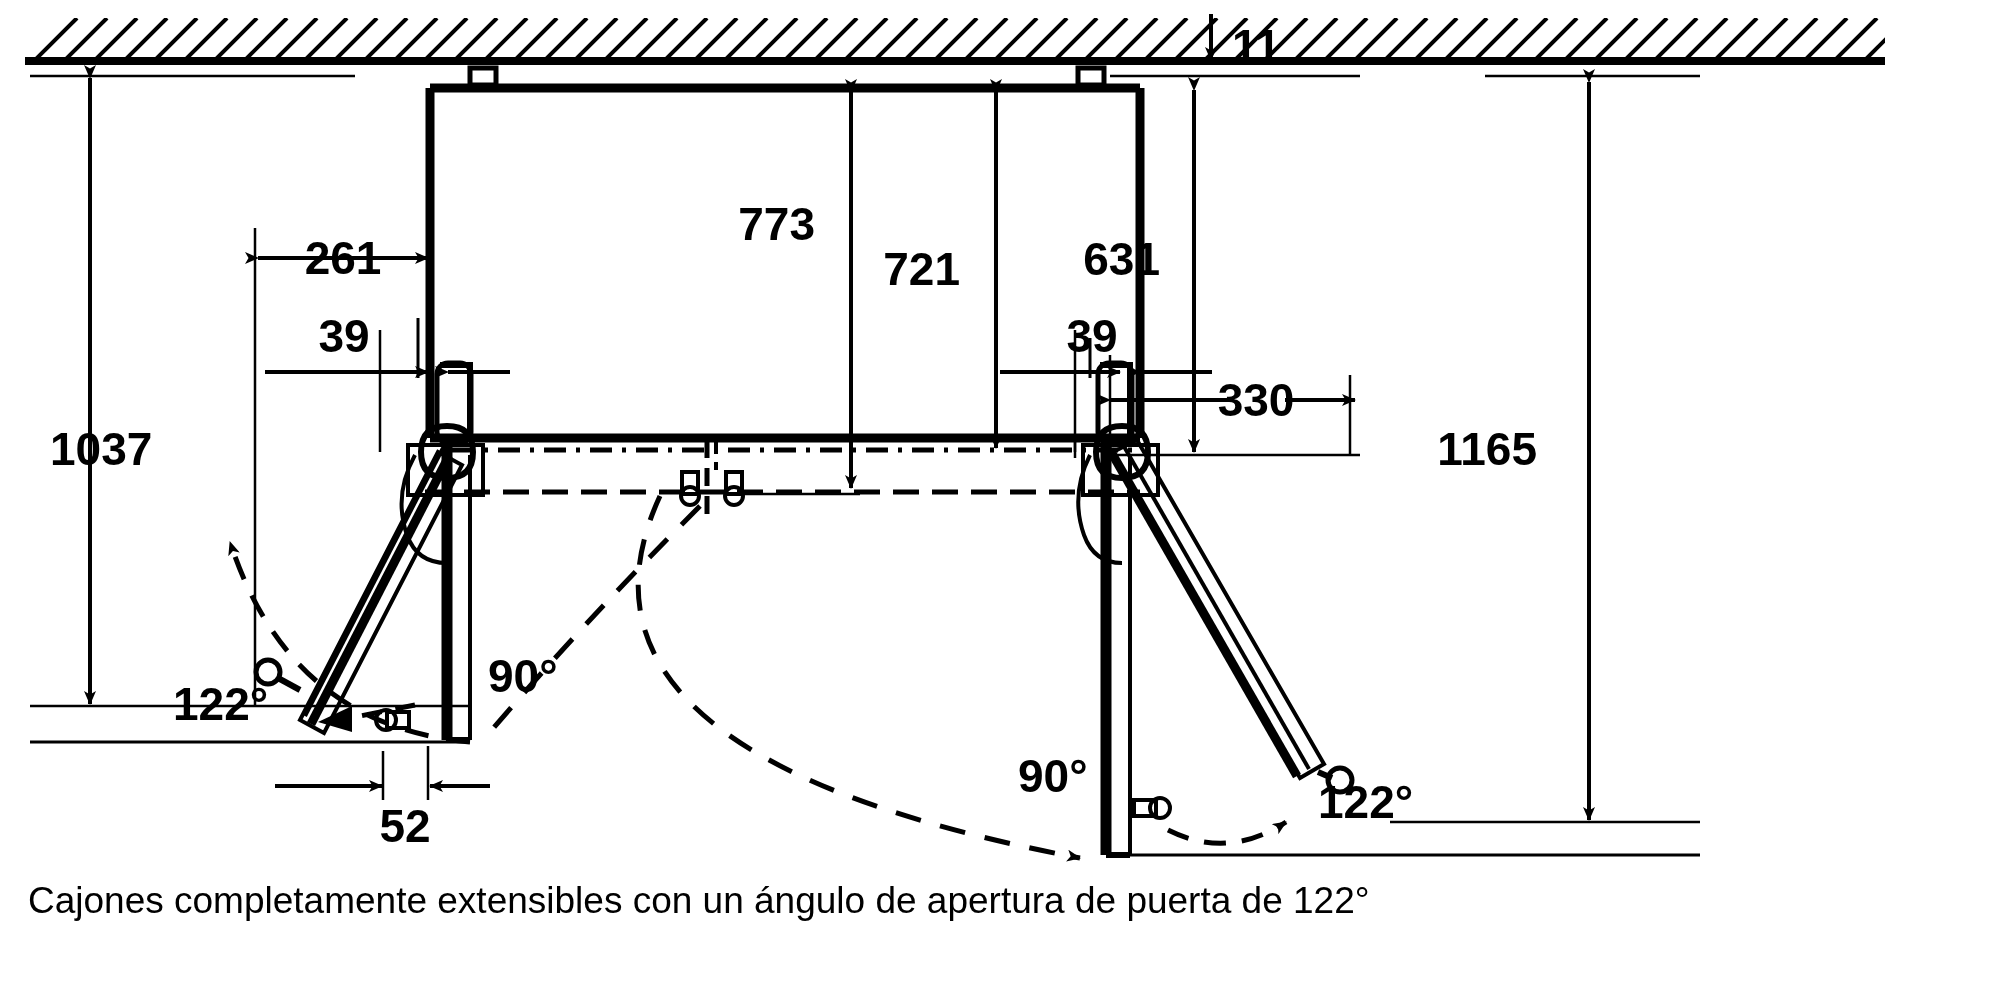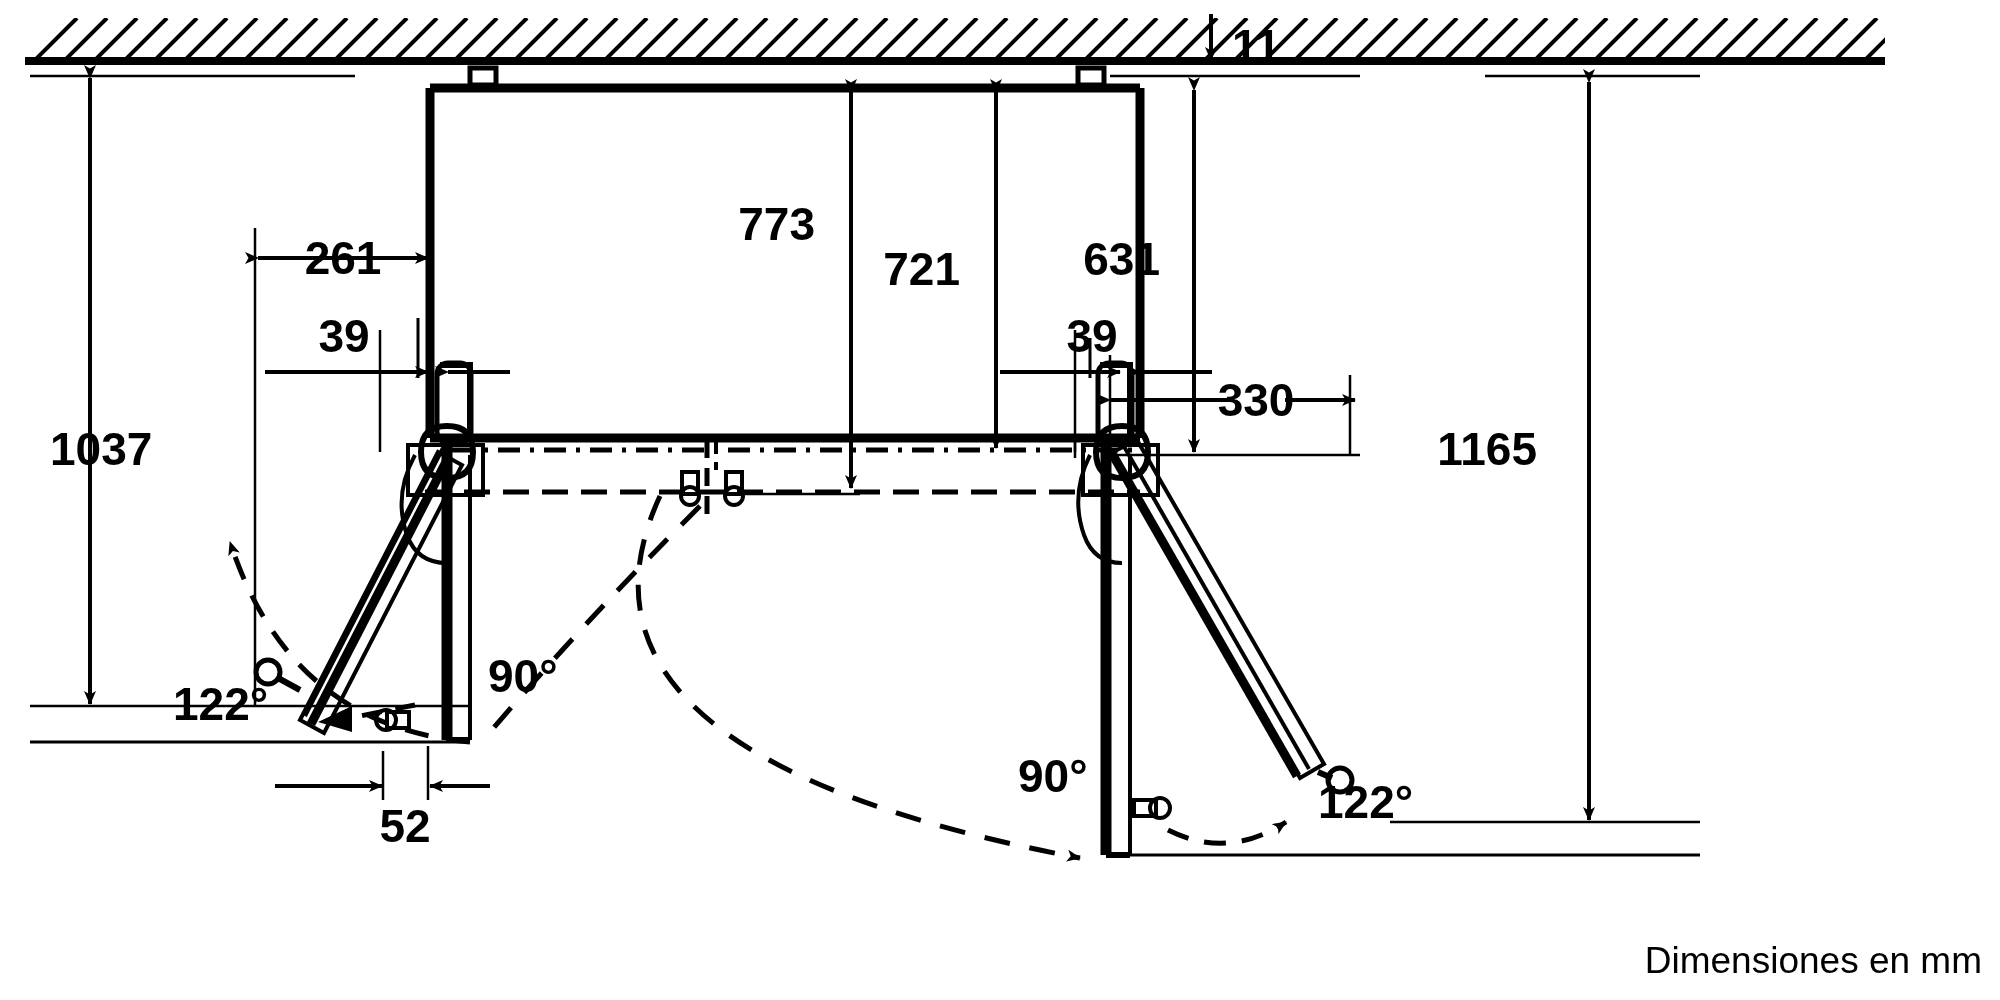--- a/index.html
+++ b/index.html
@@ -278,16 +278,16 @@
 
     <text class="dimtext" x="1018" y="792" font-size="46">90°</text>
 
     <text class="dimtext" x="1318" y="818" font-size="46">122°</text>
 
     <line x1="30" y1="742" x2="470" y2="742" stroke="#000" stroke-width="3"></line>
     <line x1="1130" y1="855" x2="1700" y2="855" stroke="#000" stroke-width="3"></line>
 
   </svg>
 
-
-  <div class="caption" id="cap-units">Dimensiones en mm</div>
+  <div class="caption" id="cap-main">Cajones completamente extensibles con un ángulo de apertura de puerta de 122°</div>
+
 
 </div>
 
 </body></html>

